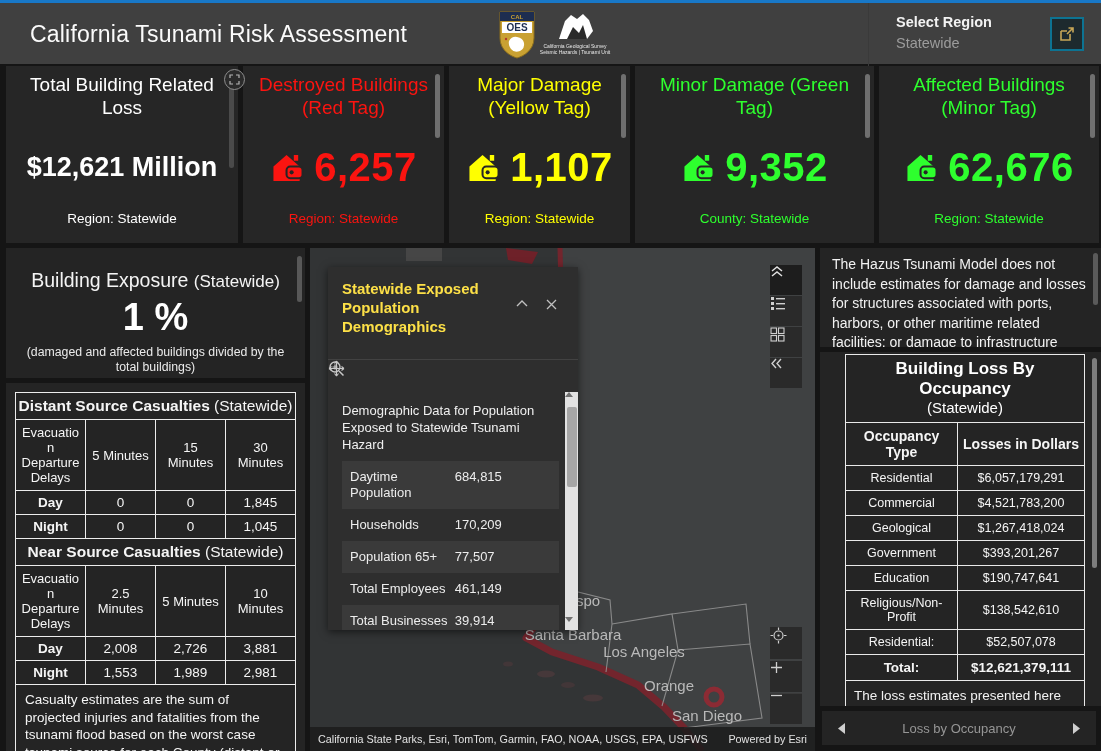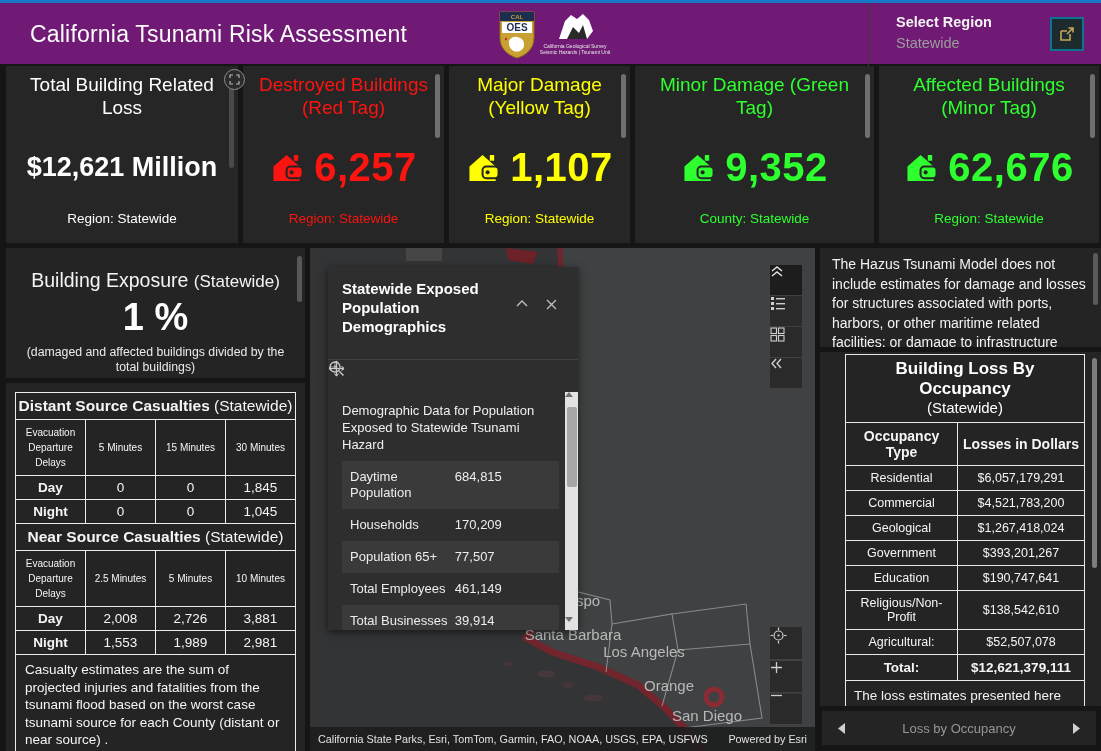--- a/index.html
+++ b/index.html
@@ -5,21 +5,21 @@
   * { box-sizing: border-box; }
   html,body { margin:0; padding:0; }
   body {
     width:1101px; height:751px; position:relative; overflow:hidden;
     background:#151515; color:#fff;
     font-family:"Liberation Sans","DejaVu Sans",sans-serif;
   }
   .abs { position:absolute; }
 
   
-  #header { left:0; top:0; width:1101px; height:64px; background:#701a75;
+  #header { left:0; top:0; width:1101px; height:64px; background:#404040;
             border-top:3px solid #1878c8; }
   #header-title { left:30px; top:18px; font-size:23px; color:#fbfbfb; letter-spacing:.2px; }
   #logos { left:498px; top:8px; display:flex; gap:10px; align-items:center; }
   .oes-shield { width:38px; height:48px; }
   .cgs-logo { width:58px; height:48px; display:flex; flex-direction:column; align-items:center; }
   .cgs-text { font-size:5px; color:#e8e8e8; line-height:6px; text-align:center; white-space:nowrap; }
   #header-right { left:868px; top:0; width:233px; height:64px; border-left:1px solid #3a3a3a; }
   #select-region-label { left:27px; top:11px; font-size:14.5px; font-weight:bold; color:#f2f2f2; position:absolute; }
   #select-region-value { left:27px; top:32px; font-size:14.5px; color:#9c9c9c; position:absolute; }
   #region-btn { left:181px; top:14px; width:34px; height:34px; border:2px solid #0d7392;
@@ -46,37 +46,37 @@
   #exposure-title { margin-top:21px; font-size:19.5px; color:#f4f4f4; }
   #exposure-title .suffix { font-size:17px; }
   #exposure-value { margin-top:4px; font-size:38px; font-weight:bold; }
   #exposure-caption { margin-top:6px; font-size:12.3px; line-height:15px; color:#eaeaea; padding:0 20px; }
 
   #casualties { left:6px; top:383px; width:299px; height:368px; background:#242424; padding:9px 9px; overflow:hidden; }
   .ct { width:100%; border-collapse:collapse; table-layout:fixed; }
   .ct td { border:1px solid #ececec; color:#f5f5f5; text-align:center; vertical-align:middle; }
   .ct .t-title { font-size:15.5px; padding:4px 2px; }
   .ct .t-title b { font-size:15.5px; }
-  .ct .t-colhead { font-size:10px; line-height:15px; padding:5px 3px; overflow-wrap:anywhere; }
+  .ct .t-colhead { font-size:13px; line-height:15px; padding:5px 3px; overflow-wrap:anywhere; }
   .ct .t-rowlab { font-size:13.5px; font-weight:bold; padding:4px 2px; }
   .ct .t-val { font-size:13.5px; padding:4px 2px; }
   #cas-note { border:1px solid #ececec; border-top:none; font-size:13.5px; line-height:17.5px;
               padding:6px 9px; color:#f5f5f5; }
 
   
   #map { left:310px; top:248px; width:505px; height:503px; background:#323435; overflow:hidden; cursor:grab; }
   #map svg { position:absolute; left:0; top:0; }
   .map-label { font-size:15px; fill:#b9b9b9; }
   #attribution { left:0; bottom:0; width:505px; height:16px; background:rgba(28,28,28,.88);
     display:flex; align-items:center; justify-content:space-between; padding:12px 8px; font-size:10.8px; color:#e2e2e2; }
 
   
   #popup { left:18px; top:19px; width:250px; height:363px; background:#2e2e2e;
            box-shadow:0 2px 8px rgba(0,0,0,.55); }
-  #popup-title { position:absolute; left:14px; top:12px; width:168px; font-size:15px; font-weight:bold; line-height:19px; color:#ffffff; }
+  #popup-title { position:absolute; left:14px; top:12px; width:168px; font-size:15px; font-weight:bold; line-height:19px; color:#fde047; }
   .pop-hbtn { position:absolute; top:32px; width:18px; height:18px; display:flex; align-items:center; justify-content:center; color:#c0c0c0; cursor:pointer; }
   #popup-toolbar { position:absolute; left:0; top:92px; width:100%; height:33px; border-top:1px solid #424242;
                    display:flex; align-items:center; gap:24px; padding-left:16px; }
   #popup-content { position:absolute; left:0; top:125px; width:237px; height:238px; overflow:hidden; padding:10px 6px 0 14px; }
   #popup-intro { font-size:13px; line-height:17px; color:#f0f0f0; margin-bottom:8px; }
   .pop-row { display:flex; font-size:13px; line-height:16px; color:#ededed; }
   .pop-row.alt { background:#3a3a3a; }
   .pop-row .pl { width:52%; padding:8px 4px 8px 8px; }
   .pop-row .pv { width:48%; padding:8px 0; }
   #popup-scroll { position:absolute; right:0; top:125px; width:13px; height:238px; background:#e2e2e2; }
@@ -470,21 +470,21 @@
       </div>
     <div class="occ-grid">
       <div class="oc0">Education</div>
         <div class="oc1">$190,747,641</div>
       </div>
     <div class="occ-grid">
       <div class="oc0">Religious/Non-Profit</div>
         <div class="oc1">$138,542,610</div>
       </div>
     <div class="occ-grid">
-      <div class="oc0">Agricultural:</div>
+      <div class="oc0">Residential:</div>
         <div class="oc1">$52,507,078</div>
       </div>
     <div class="occ-grid occ-total">
       <div class="oc0">Total:</div>
         <div class="oc1">$12,621,379,111</div>
       </div>
     <div id="occ-note">The loss estimates presented here include costs for repair and replacement of damaged buildings and costs associated with loss of function.</div>
   </div>
   <div class="sb" style="right:4px; top:6px; height:210px; background:#7d7d7d;"></div>
 </div>

